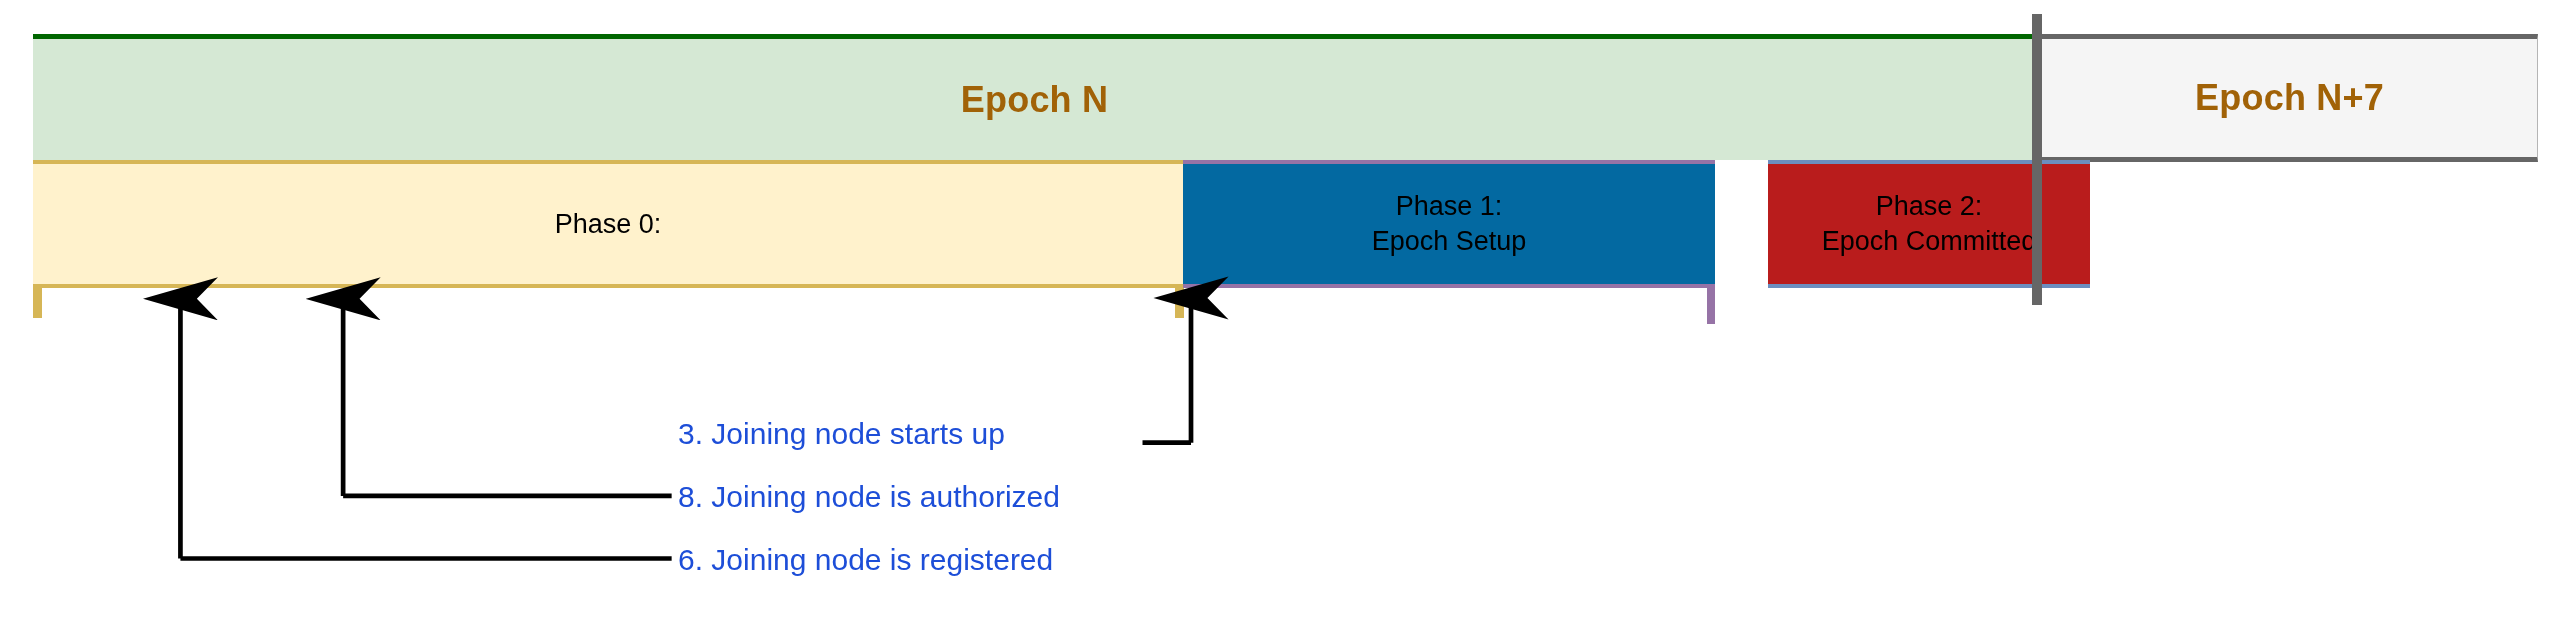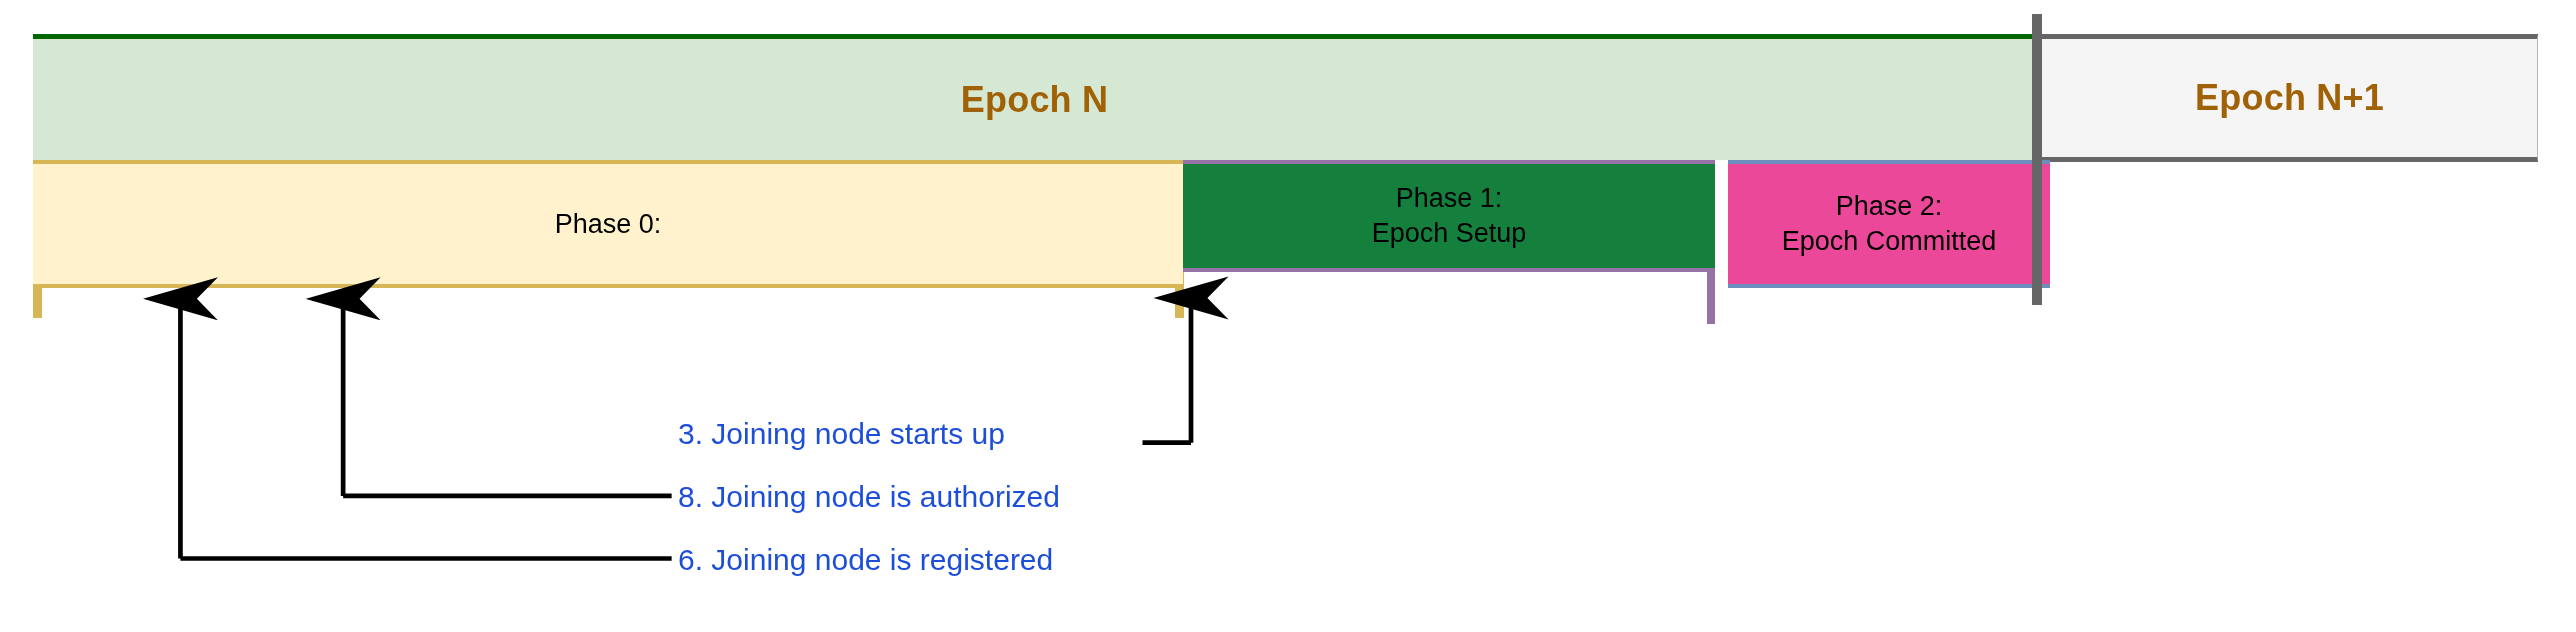--- a/index.html
+++ b/index.html
@@ -98,40 +98,40 @@
     top: 160px;
     width: 8.6px;
     height: 158px;
     background: #d6b656;
   }
 
   #phase-1 {
     left: 1183px;
     top: 160px;
     width: 532px;
-    height: 112px;
-    background: #15803d;
+    height: 128px;
+    background: #0369a1;
     border-top: 4.7px solid #9673a6;
     border-bottom: 4.7px solid #9673a6;
   }
   #phase-1-right-edge {
     position: absolute;
     left: 1707px;
     top: 160px;
     width: 7.8px;
     height: 164px;
     background: #9673a6;
   }
 
   #phase-2 {
-    left: 1728px;
+    left: 1768px;
     top: 160px;
     width: 322px;
     height: 128px;
-    background: #ec4899;
+    background: #b91c1c;
     border-top: 4.7px solid #6c8ebf;
     border-bottom: 4.7px solid #6c8ebf;
   }
   
   #phase-2 .ln.overflow {
     position: relative;
     overflow: visible;
   }
 
   
@@ -173,21 +173,21 @@
 
 <div id="canvas">
 
   <div id="epoch-n-left-edge"></div>
 
   <div class="epoch-box" id="epoch-n">
     <span>Epoch N</span>
   </div>
 
   <div class="epoch-box" id="epoch-n1">
-    <span>Epoch N+1</span>
+    <span>Epoch N+7</span>
   </div>
 
   <div id="phase-0-left-edge"></div>
   <div id="phase-0-right-edge"></div>
   <div id="phase-1-right-edge"></div>
 
   <div class="phase-box" id="phase-0">
     <span class="ln">Phase 0:</span>
   </div>
 

